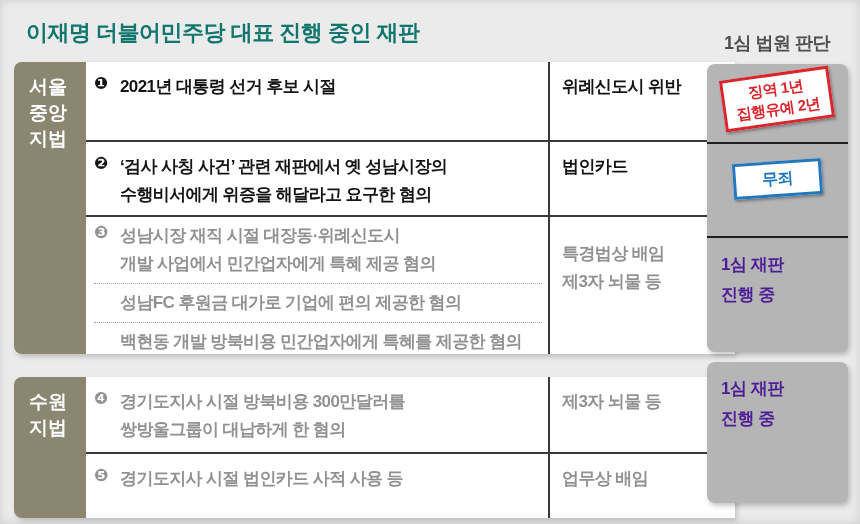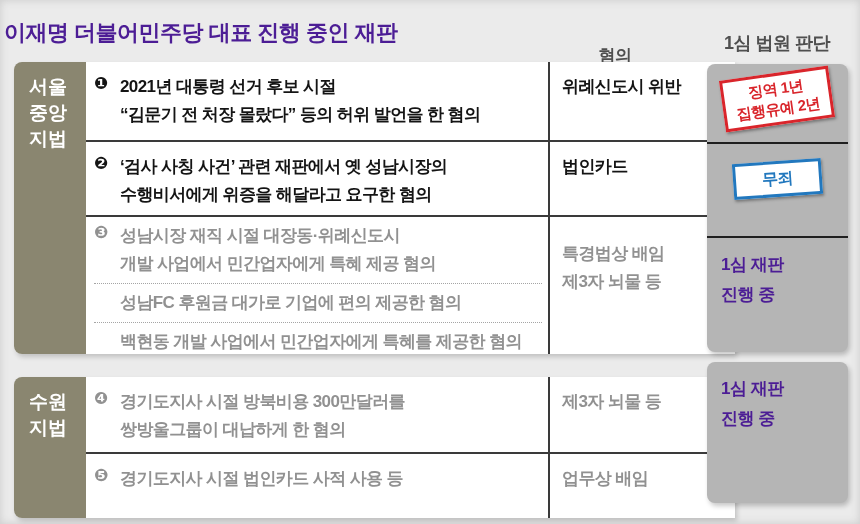--- a/index.html
+++ b/index.html
@@ -1,19 +1,19 @@
 <!DOCTYPE html>
 <html><head>
 <meta charset="utf-8">
 <style>
   html,body{margin:0;padding:0;}
   body{font-family:"Liberation Sans","DejaVu Sans",sans-serif;}
   .page{position:relative;width:860px;height:524px;background:#ebebeb;
         box-shadow:inset 0 0 8px #c9c9c9;overflow:hidden;}
-  .title{position:absolute;left:4px;top:18px;font-size:22px;font-weight:700;color:#4c1d95;letter-spacing:-0.5px;}
+  .title{position:absolute;left:26px;top:18px;font-size:22px;font-weight:700;color:#0f766e;letter-spacing:-0.5px;}
   .col-head{position:absolute;top:31px;font-size:18px;font-weight:700;color:#4f4f4f;text-align:center;letter-spacing:-0.5px;}
   .col-head.charge{left:560px;width:96px;}
   .col-head.verdict{left:702px;width:150px;}
 
   
   .card{position:absolute;left:14px;width:721px;display:flex;
         box-shadow:2px 3px 5px rgba(0,0,0,0.18);border-radius:8px 0 0 8px;}
   .card.s1{top:62px;height:292px;}
   .card.s2{top:377px;height:141px;}
   .court{width:72px;background:#8a8670;border-radius:8px 0 0 8px;color:#ffffff;
@@ -51,38 +51,36 @@
              padding:3px 10px;transform:rotate(-8deg);}
   .stamp-blue{margin-top:17px;border:3px solid #2278be;color:#2278be;font-size:16px;line-height:22px;
               padding:4px 26px;transform:rotate(-4deg);}
 </style>
 </head>
 <body>
 
 <div class="page">
 
   <div class="title">이재명 더불어민주당 대표 진행 중인 재판</div>
-  <div class="col-head charge">혐의</div>
   <div class="col-head verdict">1심 법원 판단</div>
 
   <div class="card s1">
     <div class="court">
       <div>서울</div>
       <div>중앙</div>
       <div>지법</div>
     </div>
     <div class="body">
       <div class="vline"></div>
 
       <div class="row black" style="height:78px;">
         <div class="desc">
           <span class="num">❶</span>
           <div class="txt">
             <div>2021년 대통령 선거 후보 시절</div>
-            <div>“김문기 전 처장 몰랐다” 등의 허위 발언을 한 혐의</div>
           </div>
         </div>
         <div class="charge">위례신도시 위반</div>
       </div>
 
       <div class="row black sep" style="height:75px;">
         <div class="desc">
           <span class="num">❷</span>
           <div class="txt">
             <div>‘검사 사칭 사건’ 관련 재판에서 옛 성남시장의</div>
@@ -105,21 +103,21 @@
           </div>
           <div class="sub">
             <div class="inner">
               <span class="num"></span>
               <div class="txt">성남FC 후원금 대가로 기업에 편의 제공한 혐의</div>
             </div>
           </div>
           <div class="sub">
             <div class="inner">
               <span class="num"></span>
-              <div class="txt">백현동 개발 사업에서 민간업자에게 특혜를 제공한 혐의</div>
+              <div class="txt">백현동 개발 방북비용 민간업자에게 특혜를 제공한 혐의</div>
             </div>
           </div>
         </div>
         <div class="charge">
           <div>특경법상 배임</div>
           <div>제3자 뇌물 등</div>
         </div>
       </div>
     </div>
   </div>

